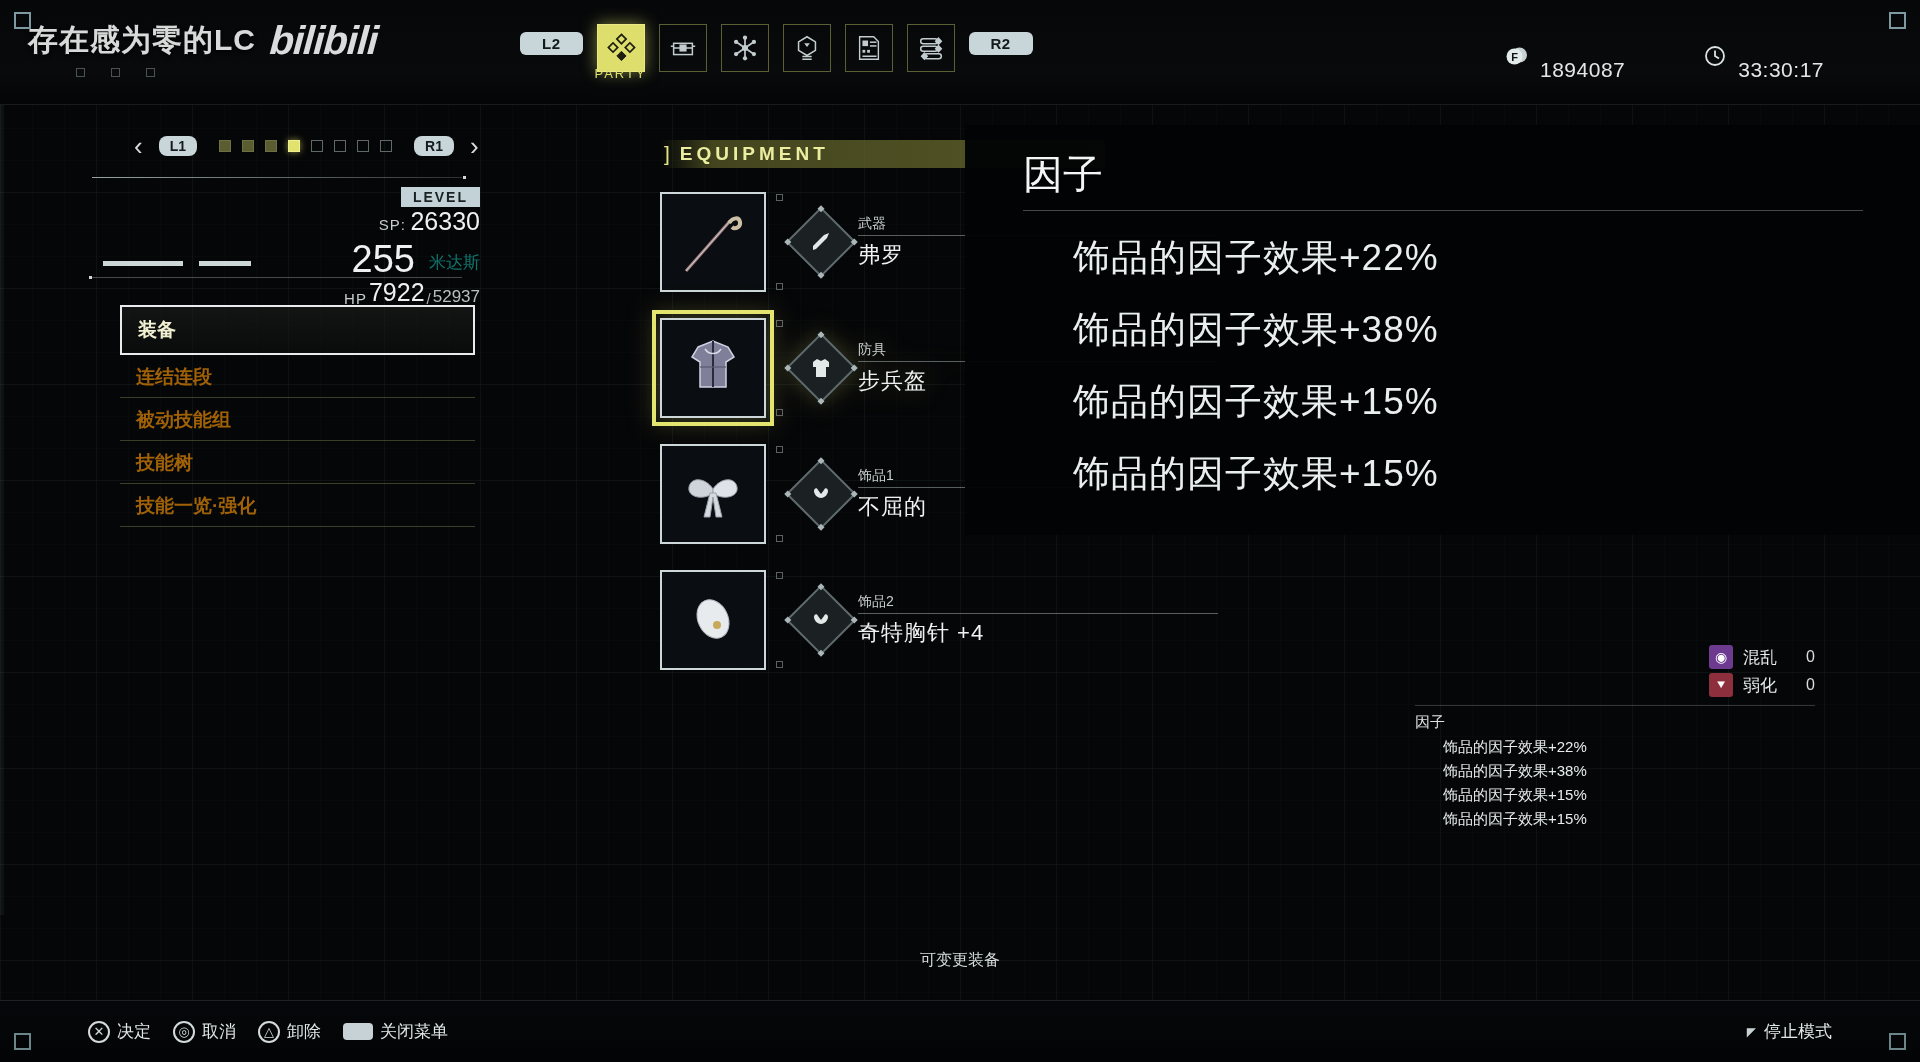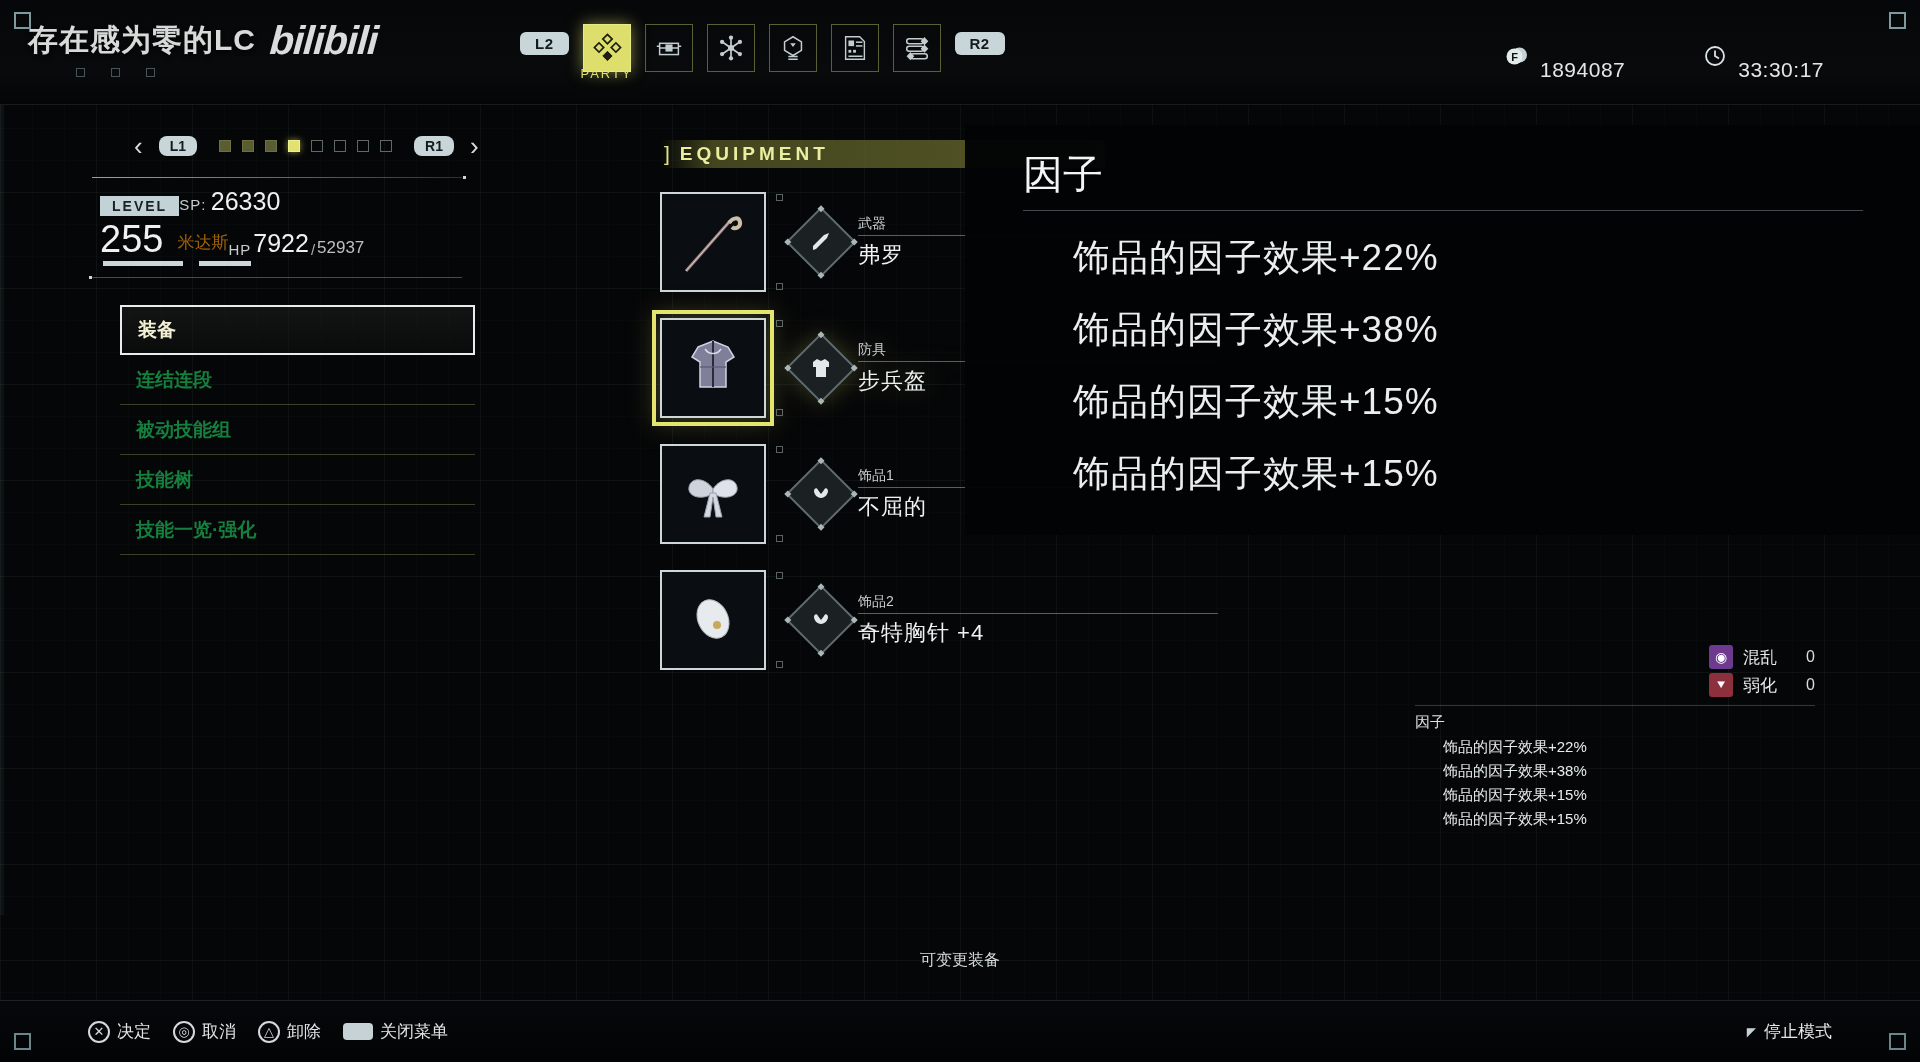--- a/index.html
+++ b/index.html
@@ -62,21 +62,21 @@
   }
   .wm-dots { position:absolute; left:76px; top:68px; display:flex; gap:26px; }
   .wm-dots i { width:9px; height:9px; border:1px solid rgba(150,175,180,0.45); display:block; }
 
   .nav-icons {
     position: absolute; left: 520px; top: 14px;
     display: flex; align-items: flex-start; gap: 14px;
   }
   .pad-key {
     background: #c8d6da; color: #141a1c; font-weight: bold;
-    font-size: 15px; border-radius: 6px; padding: 3px 15px;
+    font-size: 15px; border-radius: 6px; padding: 3px 22px;
     margin-top: 18px; letter-spacing: 0.5px;
   }
   .nav-btn {
     width: 48px; height: 48px; margin-top: 10px;
     border: 1px solid #5c5f33;
     display: flex; align-items: center; justify-content: center;
     position: relative;
   }
   .nav-btn svg { width: 30px; height: 30px; }
   .nav-btn.active {
@@ -120,23 +120,23 @@
   .divider-line::after {
     content:''; position:absolute; right:-4px; top:-1px; width:3px; height:3px; background:#cfd8d8;
   }
 
   .char-stats { position: absolute; left: 100px; top: 82px; width: 380px; }
   .level-tag {
     display: inline-block; background: #c3d2d6; color: #1a2124;
     font-size: 14px; font-weight: bold; letter-spacing: 2px;
     padding: 2px 12px;
   }
-  .row1 { display: flex; align-items: flex-end; justify-content: flex-start; }
+  .row1 { display: flex; align-items: flex-end; justify-content: space-between; flex-direction: column; }
   .lvl-num { font-size: 38px; color: #eef1f1; line-height: 1; margin-top: 2px; }
-  .char-name { font-size: 17px; color: #a16207; margin-left: 14px; margin-bottom: 4px; }
+  .char-name { font-size: 17px; color: #0f766e; margin-left: 14px; margin-bottom: 4px; }
   .sp-block { text-align: right; }
   .sp-label { font-size: 15px; color: #c6cdcd; letter-spacing: 1px; }
   .sp-val { font-size: 25px; color: #eef1f1; }
   .hp-row { display: flex; align-items: flex-end; justify-content: flex-end; gap: 2px; }
   .hp-label { font-size: 15px; color: #c6cdcd; letter-spacing: 1px; }
   .hp-cur { font-size: 25px; color: #eef1f1; }
   .hp-sep { font-size: 15px; color: #aab2b2; }
   .hp-max { font-size: 17px; color: #b8c0c0; }
 
   .bars { position: absolute; left: 103px; top: 156px; width: 360px; display:flex; gap: 16px; }
@@ -144,23 +144,23 @@
   .bar.sp { width: 80px; }
   .bar.hp { width: 52px; }
   .hairline {
     position: absolute; left: 92px; top: 172px; width: 370px; height: 1px;
     background: rgba(190,205,205,0.35);
   }
   .hairline::before { content:''; position:absolute; left:-3px; top:-1px; width:3px;height:3px;background:#cfd8d8; }
 
   .menu-list { position: absolute; left: 120px; top: 200px; width: 355px; font-weight: bold; }
   .menu-item {
-    height: 49px; display: flex; align-items: center;
+    height: 42px; display: flex; align-items: center;
     padding-left: 16px; margin-bottom: 1px;
-    color: #15803d; font-size: 19px;
+    color: #a16207; font-size: 19px;
     border-bottom: 1px solid rgba(170,175,110,0.33);
     position: relative;
   }
   .menu-item.selected {
     border: 2px solid #e9ecec;
     background: linear-gradient(180deg, rgba(30,33,30,0.55), rgba(14,16,14,0.55));
     color: #f2f0d2;
     height: 50px;
   }
 

